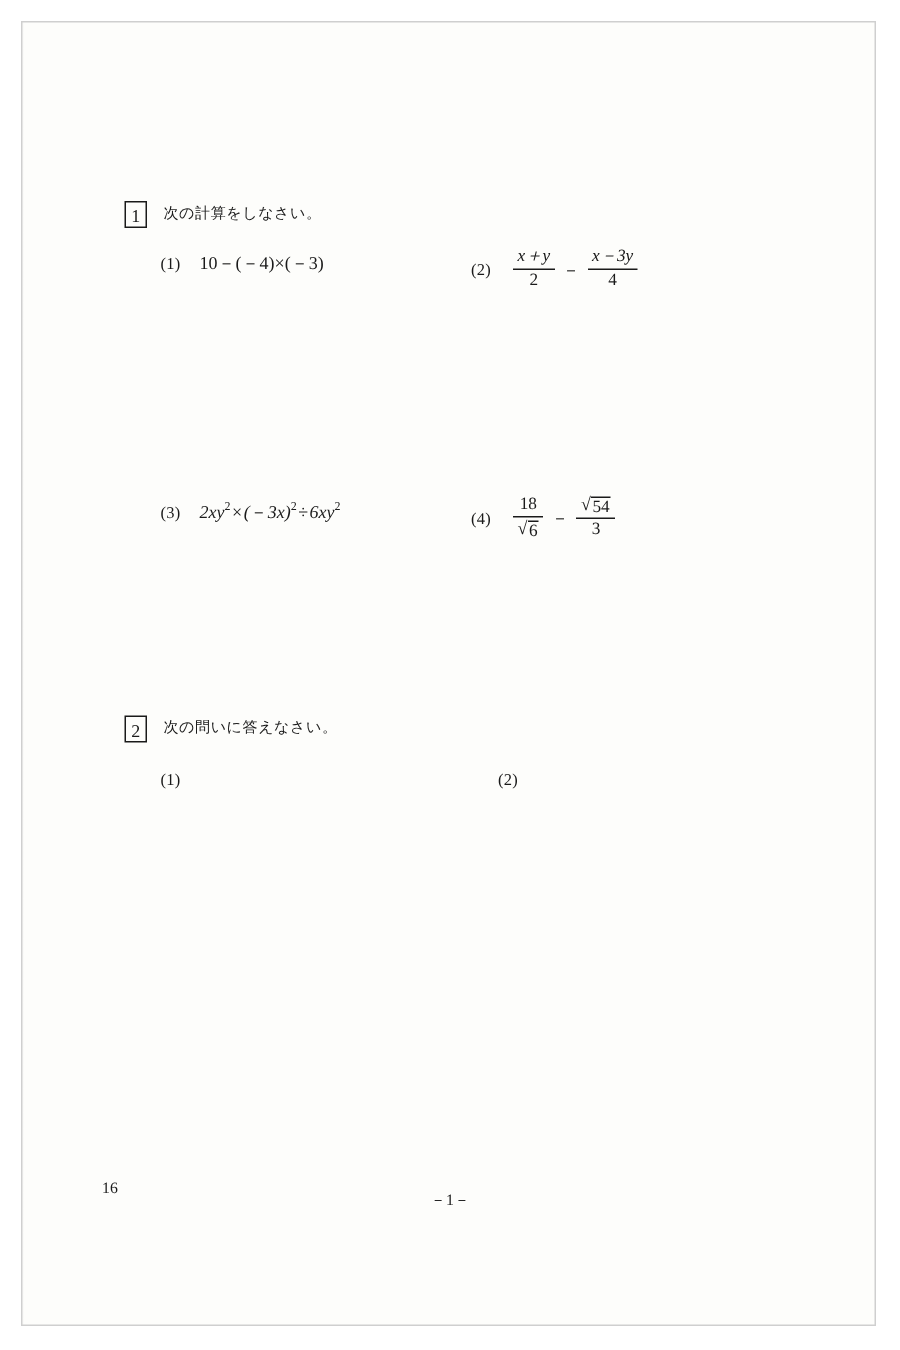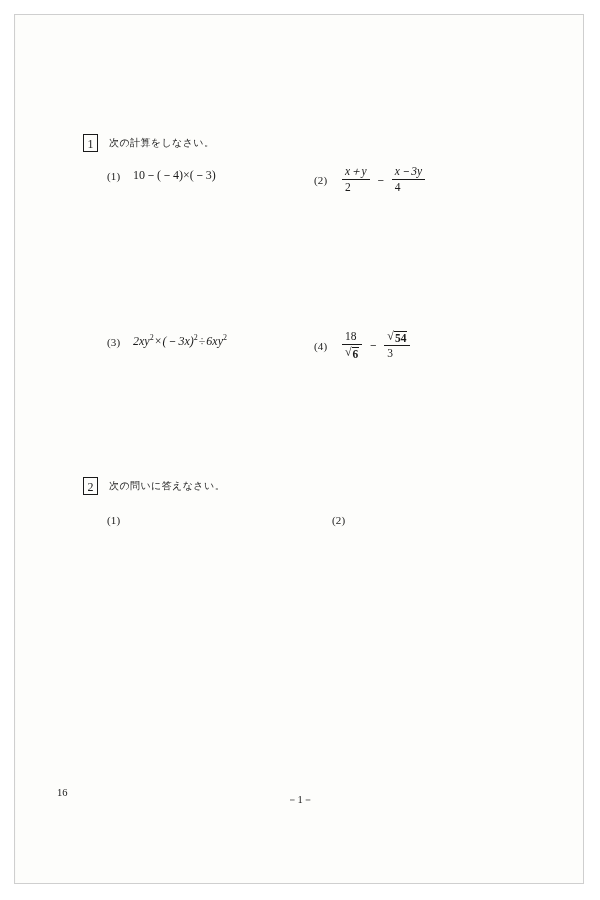--- a/index.html
+++ b/index.html
@@ -85,21 +85,21 @@
   .jp {
     font-style: normal;
     font-size: 11.5px;
     letter-spacing: 0.3px;
   }
 
   
   .frac {
     display: inline-flex;
     flex-direction: column;
-    align-items: flex-start;
+    align-items: center;
     vertical-align: middle;
     margin: 0 2px;
     position: relative;
     top: -0.5px;
   }
   .frac .num,
   .frac .den {
     padding: 0 3px;
     font-size: 11.5px;
     line-height: 1.18;
@@ -137,21 +137,20 @@
     line-height: 1;
     font-style: normal;
   }
   .sqrt .rad {
     border-top: 1px solid #1a1a1a;
     padding: 0 1px 0 1px;
     margin-top: 1px;
     font-size: 11.5px;
     line-height: 1.1;
     font-style: normal;
-    font-weight: bold;
   }
 
   
   .page-number-left {
     position: absolute;
     font-size: 10.5px;
     font-family: "Liberation Serif", serif;
   }
   .page-number-center {
     position: absolute;
@@ -241,15 +240,15 @@
   </div>
 
   <div class="item" style="left:92px; top:499px;">
     <span class="item-label">(1)</span>
   </div>
 
   <div class="item" style="left:317px; top:499px;">
     <span class="item-label">(2)</span>
   </div>
 
-  <div class="page-number-left" style="left:42px; top:772px;">16</div>
+  <div class="page-number-left" style="left:53px; top:772px;">16</div>
   <div class="page-number-center" style="left:255px; top:778px; width:60px;">－1－</div>
 </div>
 
 </body></html>

